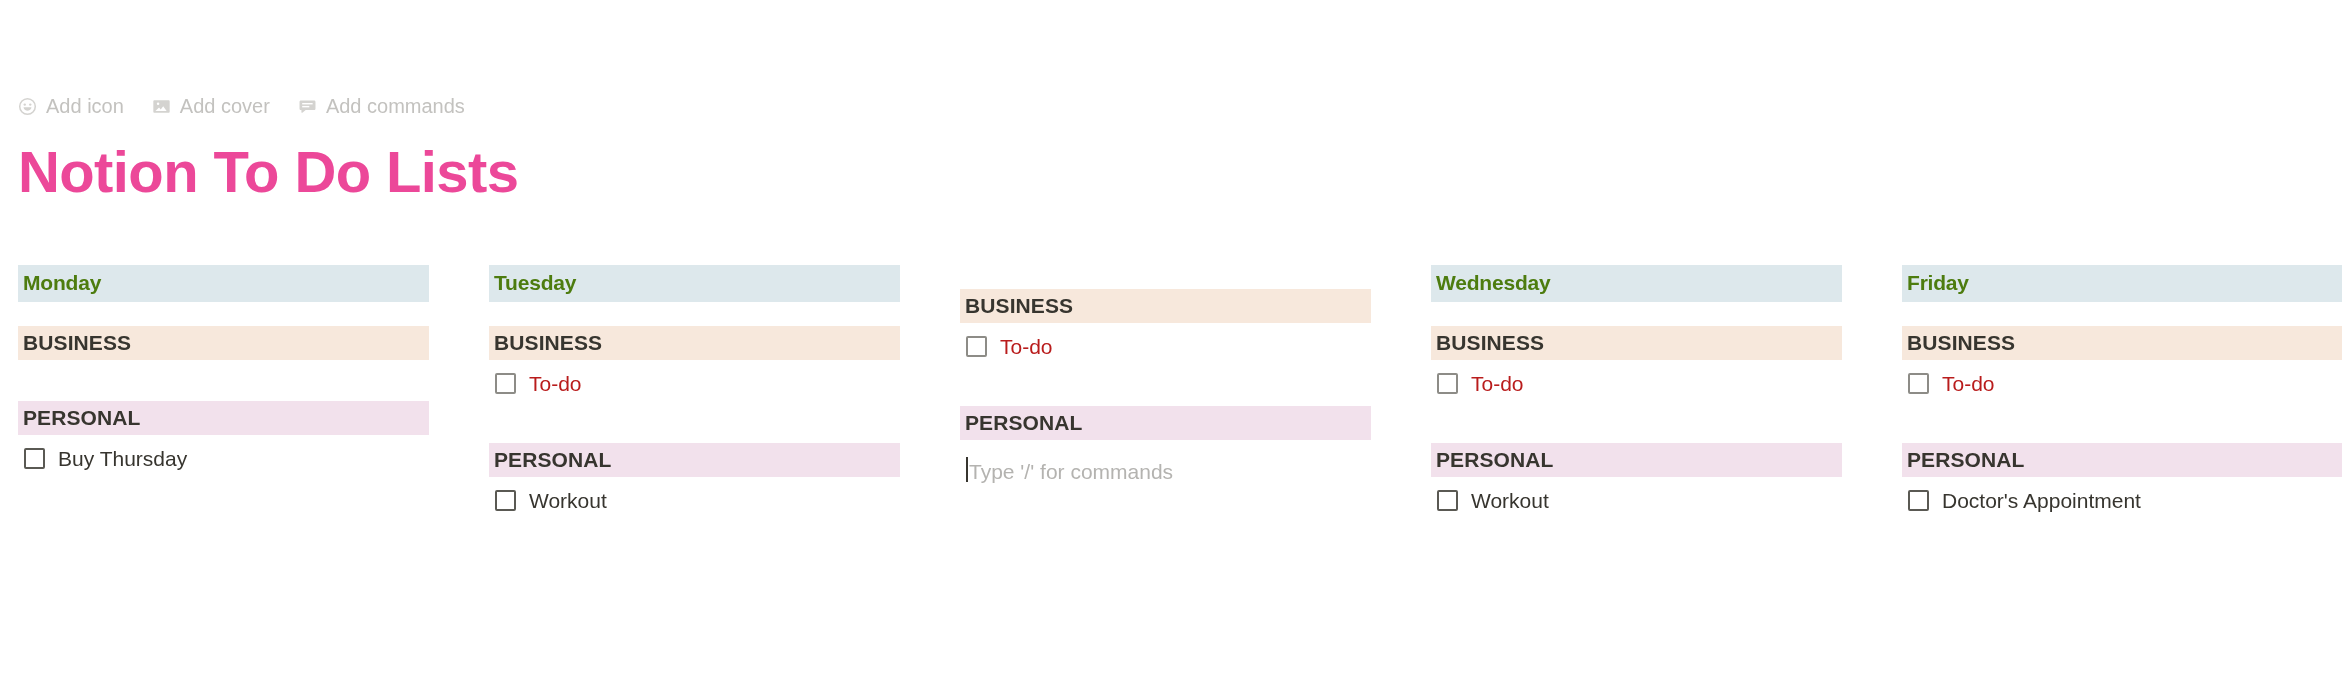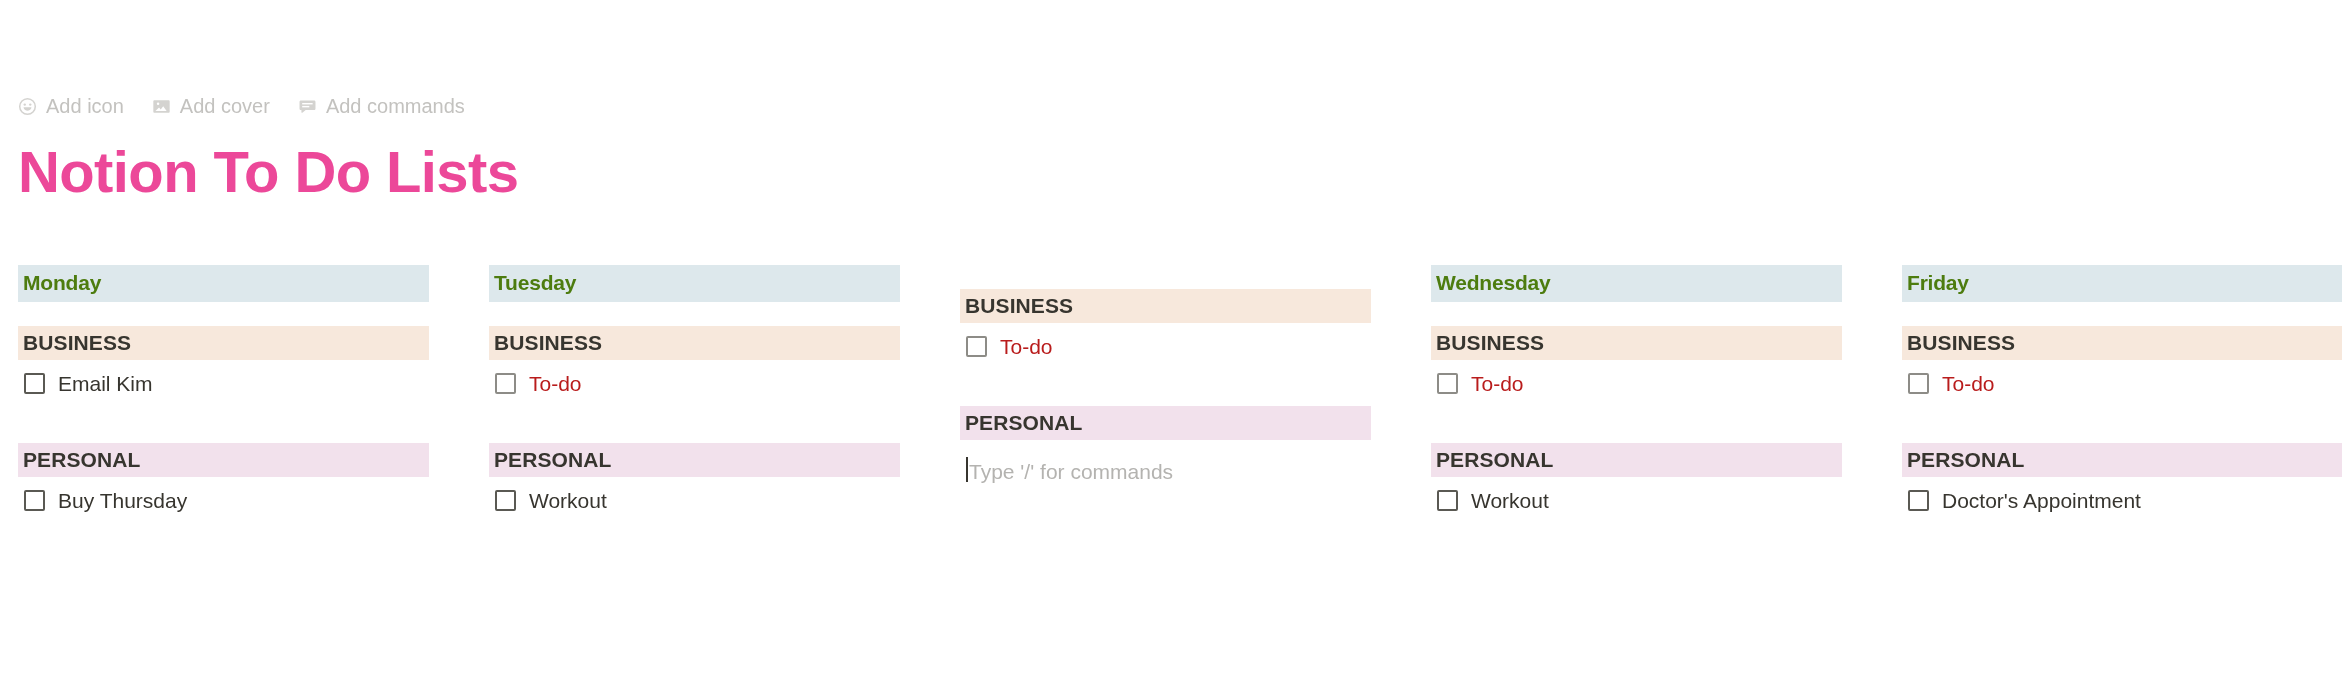--- a/index.html
+++ b/index.html
@@ -208,26 +208,20 @@
 
   </div>
 
   <h1 class="page-title">Notion To Do Lists</h1>
 
   <div class="columns">
 
     <div class="column">
       <div class="band band-day">Monday</div>
       <div class="band band-business">BUSINESS</div>
-      <div class="todo-list">
-        <div class="todo">
-          <span class="checkbox"></span>
-          <span class="todo-label">Email Kim</span>
-        </div>
-      </div>
       <div class="block-spacer"></div>
       <div class="band band-personal">PERSONAL</div>
       <div class="todo-list">
         <div class="todo">
           <span class="checkbox"></span>
           <span class="todo-label">Buy Thursday</span>
         </div>
       </div>
     </div>
 

